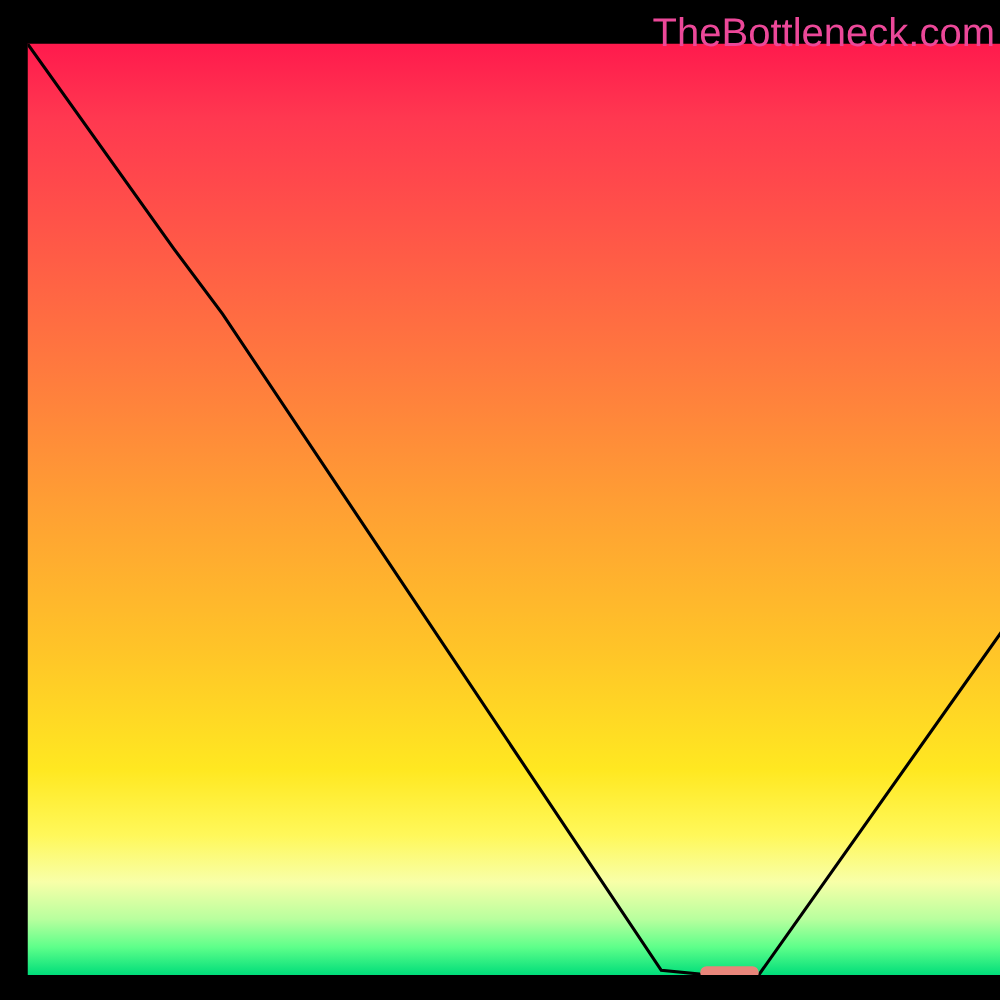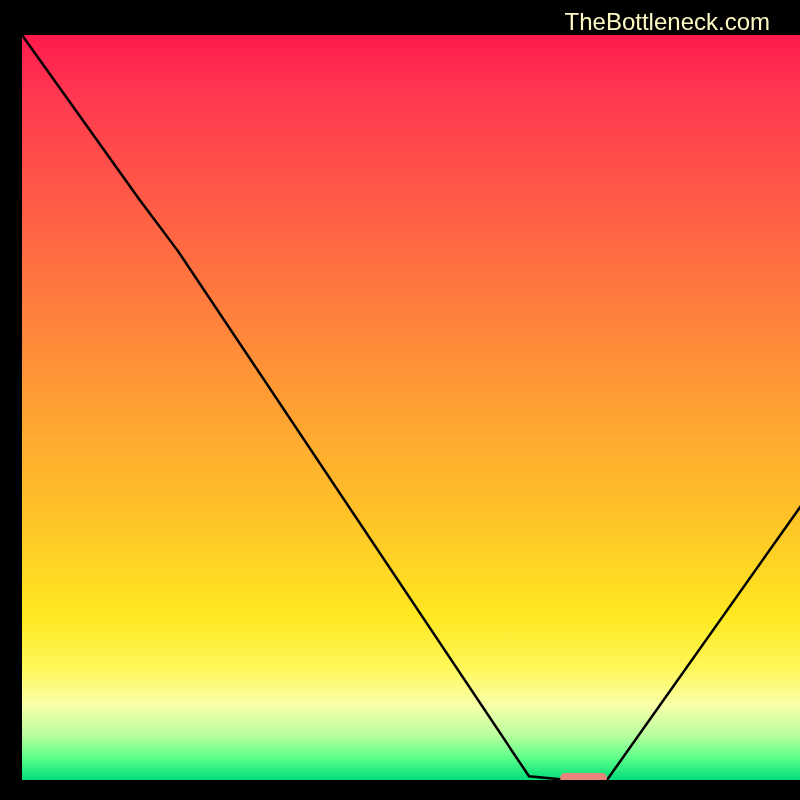--- a/index.html
+++ b/index.html
@@ -14,23 +14,23 @@
   .chart-container {
     position: absolute;
     left: 20px;
     top: 0;
     width: 780px;
     height: 780px;
   }
   .watermark {
     position: absolute;
     top: 8px;
-    right: 30px;
-    color: #fef9c3;
-    font-size: 24px;
+    right: 4px;
+    color: #ec4899;
+    font-size: 32px;
     font-weight: normal;
     z-index: 10;
   }
   .plot-area {
     position: absolute;
     left: 0;
     top: 35px;
     width: 780px;
     height: 745px;
     

